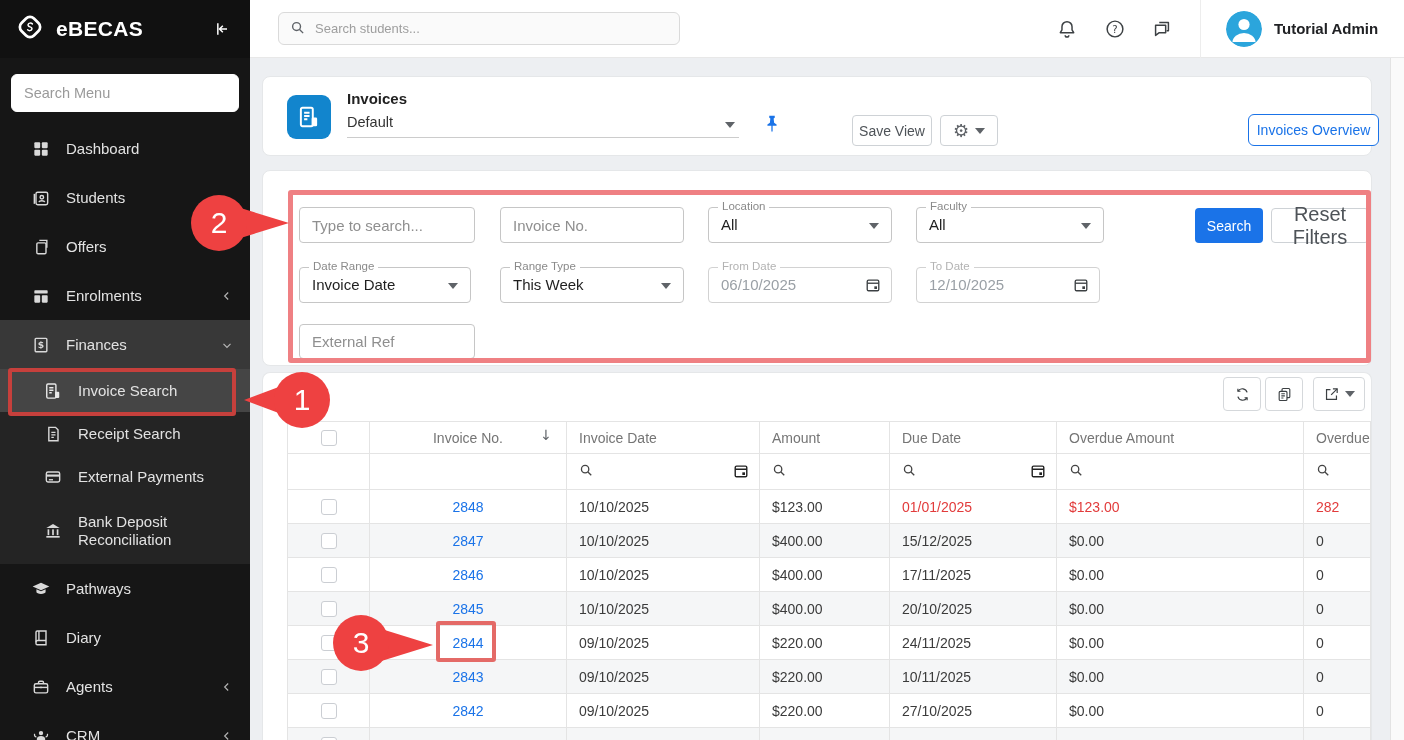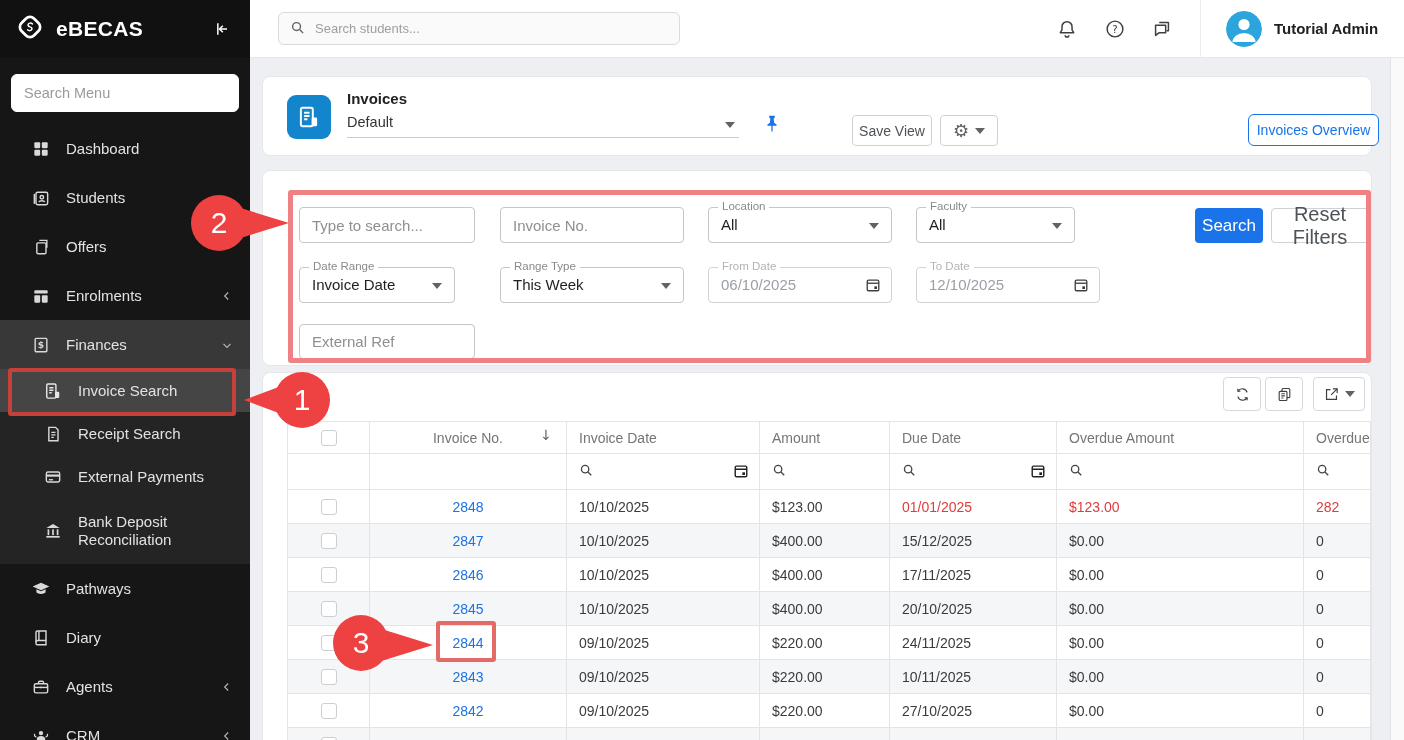--- a/index.html
+++ b/index.html
@@ -62,21 +62,21 @@
   .fin { position:absolute; height:36px; border:1px solid #c6c6c6; border-radius:4px; background:#fff; padding:0 12px; font-size:15px; color:#333; font-family:inherit; }
   .fin::placeholder { color:#8f8f8f; }
   .ffield { position:absolute; height:36px; border:1px solid #c6c6c6; border-radius:4px; background:#fff; cursor:pointer; }
   .flabel { position:absolute; top:-8px; left:9px; font-size:11.5px; color:#8a8a8a; background:#fff; padding:0 4px; line-height:1.2; }
   .fvalue { position:absolute; left:12px; top:8px; font-size:15px; color:#1f1f1f; }
   .ffield .caret-down { position:absolute; right:12px; top:15px; }
   .ffield .cal { position:absolute; right:10px; top:9px; }
   .ffield.disabled { border-color:#d2d2d2; }
   .ffield.disabled .flabel { color:#b3b3b3; }
   .ffield.disabled .fvalue { color:#9aa0a6; }
-  #btn-fsearch { position:absolute; left:932px; top:37px; width:68px; height:35px; background:#1a73e8; color:#fff; border:none; border-radius:4px; font-size:17px; }
+  #btn-fsearch { position:absolute; left:932px; top:37px; width:68px; height:35px; background:#1a73e8; color:#fff; border:none; border-radius:4px; font-size:14px; }
   #btn-freset { position:absolute; left:1008px; top:37px; width:98px; height:35px; font-size:20px; }
 
   
   .gbtn { position:absolute; top:4px; height:34px; border:1px solid #d5d8db; border-radius:4px; background:#fff; display:flex; align-items:center; justify-content:center; gap:5px; cursor:pointer; }
   .tbl { position:absolute; left:24px; top:48px; width:1084px; border:1px solid #e4e4e4; border-bottom:none; overflow:hidden; }
   .tr { display:flex; border-bottom:1px solid #e4e4e4; background:#fff; width:1116px; }
   .tr.alt { background:#f5f6f7;text-align:center; }
   .td { flex:none; display:flex; align-items:center; padding:0 12px; font-size:14px; color:#3b3b3b; border-right:1px solid #e4e4e4; height:100%; }
   .c0 { width:82px; justify-content:center; padding:0; }
   .c1 { width:197px; }
@@ -361,33 +361,33 @@
 </section>
 
 <section class="card" id="card-filters">
   <input class="fin" style="left: 36px; top: 36px; width: 176px;" placeholder="Type to search...">
   <input class="fin" style="left: 237px; top: 36px; width: 184px;" placeholder="Invoice No.">
   <div class="ffield" style="left:445px; top:36px; width:184px;">
     <span class="flabel">Location</span>
     <span class="fvalue">All</span>
     <span class="caret-down"></span>
   </div>
-  <div class="ffield" style="left:653px; top:36px; width:159px;">
+  <div class="ffield" style="left:653px; top:36px; width:188px;">
     <span class="flabel">Faculty</span>
     <span class="fvalue">All</span>
     <span class="caret-down"></span>
   </div>
   <button class="btn" id="btn-fsearch">
       <span>Search</span>
     </button>
   <button class="btn" id="btn-freset">
       <span>Reset Filters</span>
     </button>
 
-  <div class="ffield" style="left:36px; top:96px; width:156px;">
+  <div class="ffield" style="left:36px; top:96px; width:172px;">
     <span class="flabel">Date Range</span>
     <span class="fvalue">Invoice Date</span>
     <span class="caret-down"></span>
   </div>
   <div class="ffield" style="left:237px; top:96px; width:184px;">
     <span class="flabel">Range Type</span>
     <span class="fvalue">This Week</span>
     <span class="caret-down"></span>
   </div>
   <div class="ffield disabled" style="left:445px; top:96px; width:184px;">

